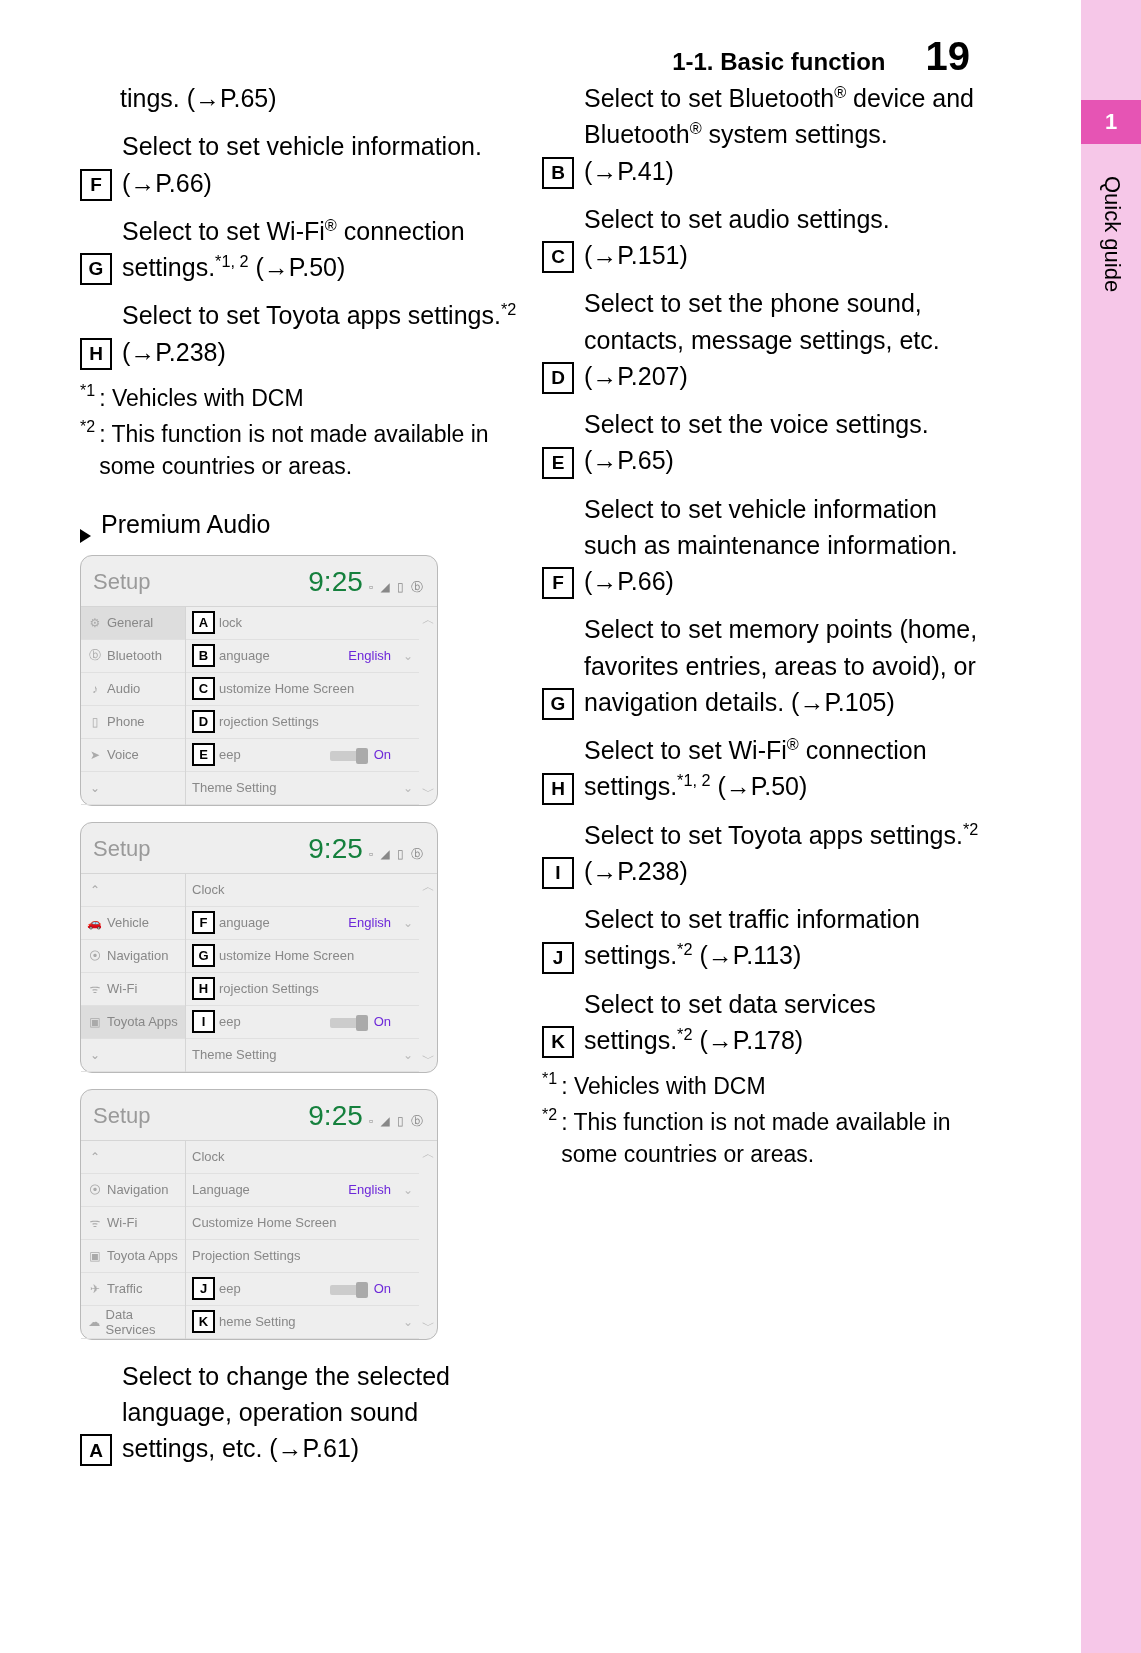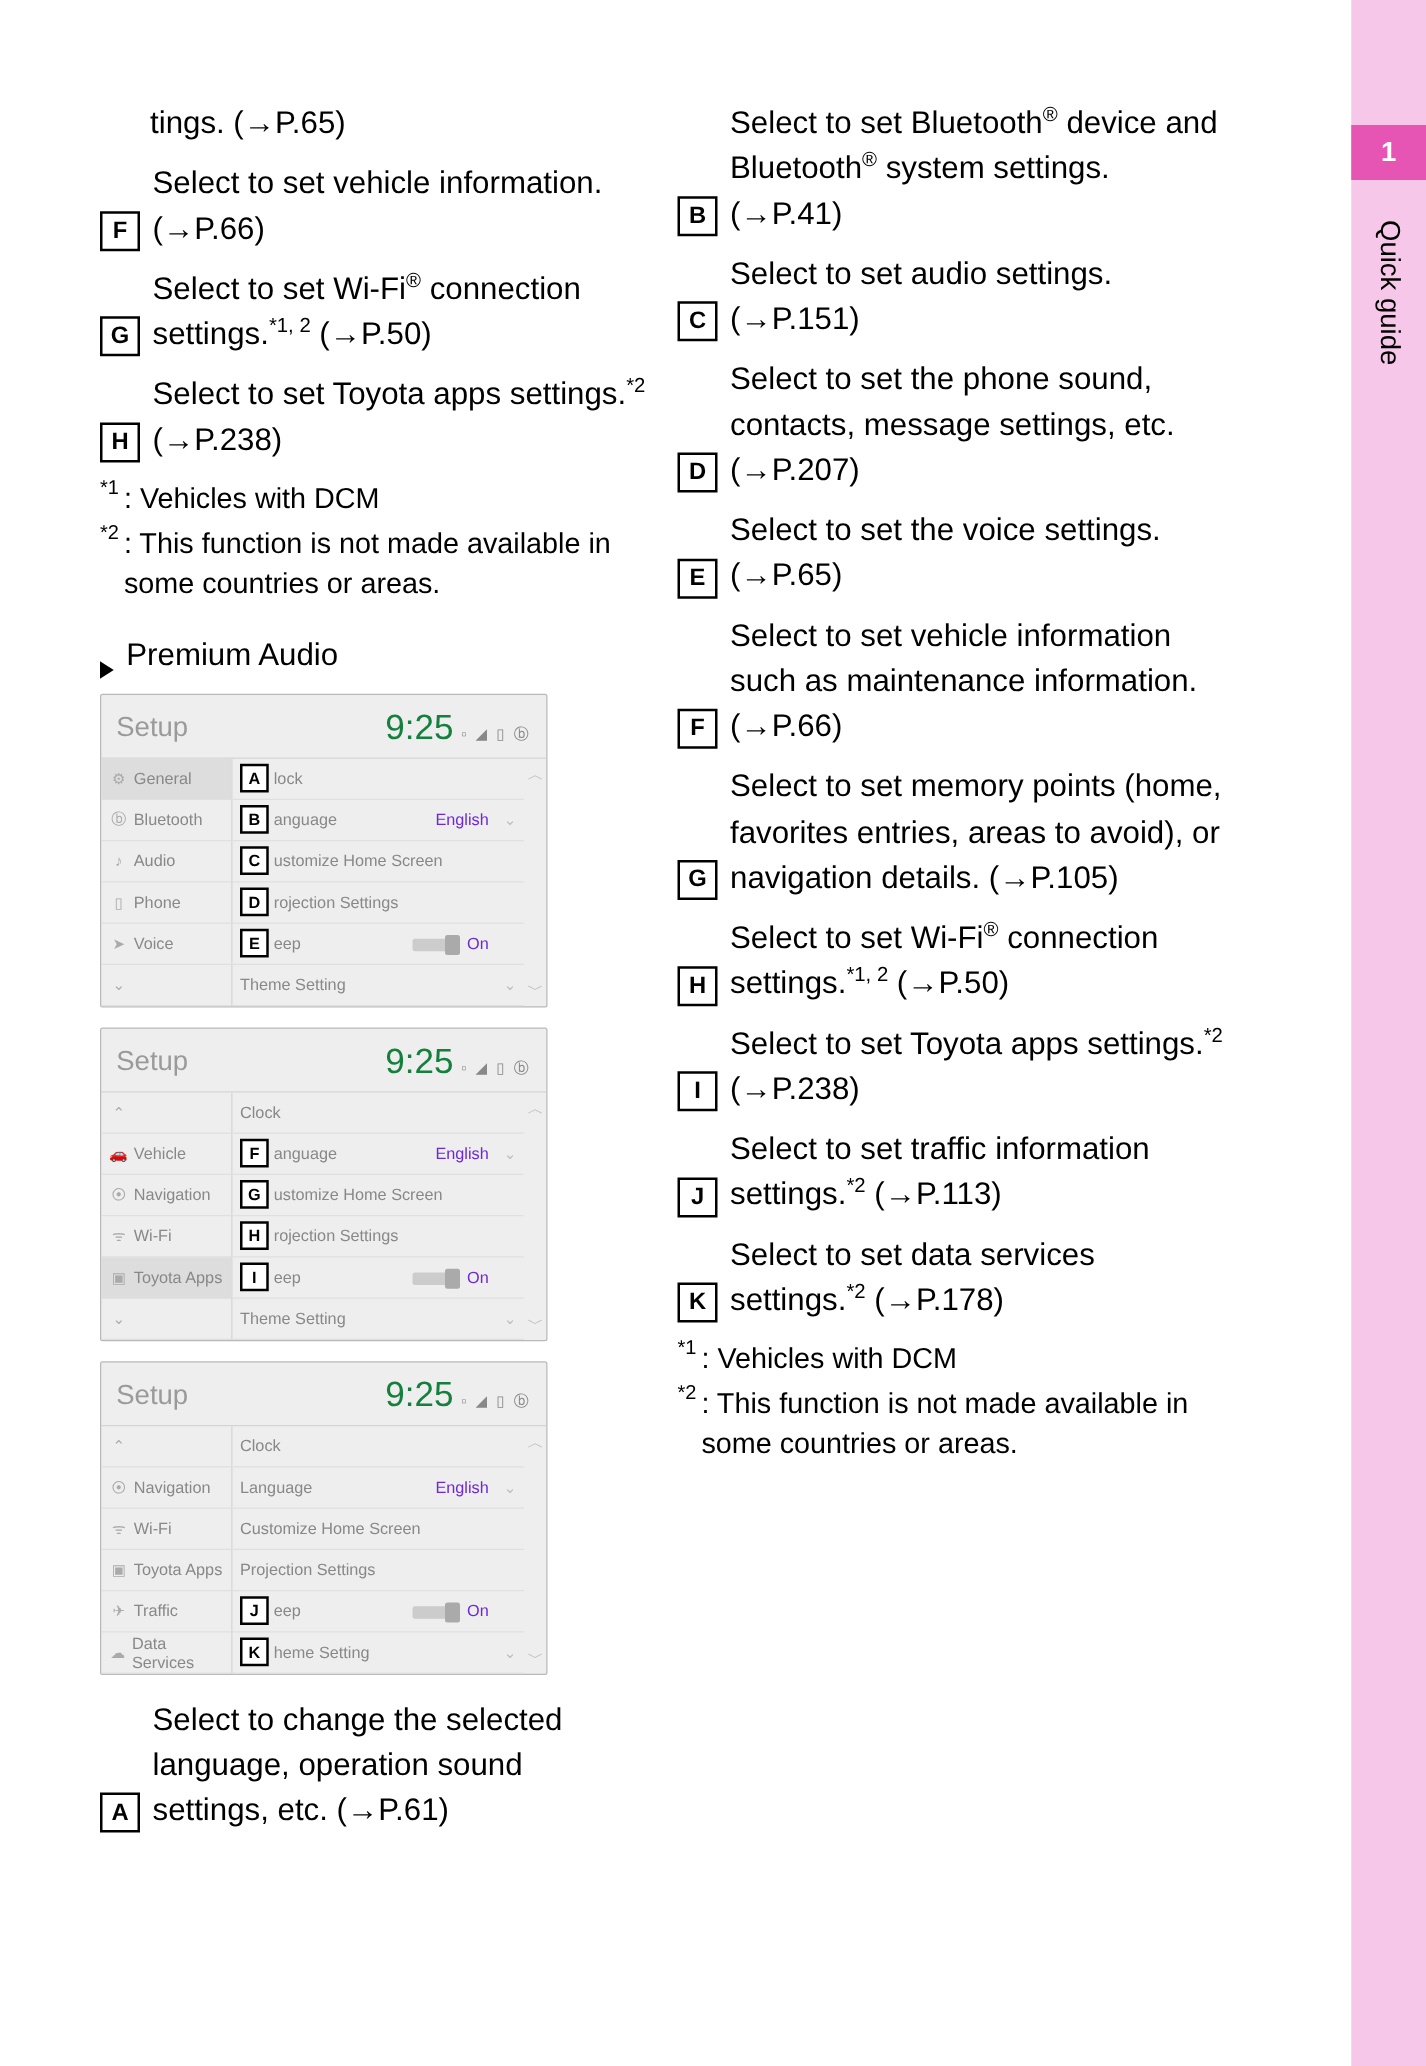--- a/index.html
+++ b/index.html
@@ -14,21 +14,21 @@
   .col{width:438px}
   .item{display:flex;align-items:flex-end;margin:0 0 12px 0;font-size:25px;line-height:1.45}
   .letterbox{display:inline-flex;width:28px;height:28px;border:2px solid #000;align-items:center;justify-content:center;font-weight:bold;font-size:19px;margin-right:10px;margin-top:2px;flex-shrink:0}
   .indent{padding-left:40px}
   .triangle{display:inline-block;width:0;height:0;border-top:7px solid transparent;border-bottom:7px solid transparent;border-left:11px solid #000;margin-right:10px;margin-top:9px}
   .sub{font-size:25px;line-height:1.45}
   .foot{display:flex;align-items:flex-start;font-size:23px;margin:4px 0 4px 0;line-height:1.4}
   .star{font-size:16px;margin-right:4px;margin-top:-2px;white-space:nowrap}
   .ftxt{flex:1}
   .screens{margin:10px 0 18px 0}
-  .screen{border:1px solid #b9b9b9;background:#eee;border-radius:2px;margin-bottom:16px;width:356px;font-family:Arial,sans-serif;color:#777}
+  .screen{border:1px solid #b9b9b9;background:#eee;border-radius:12px;margin-bottom:16px;width:356px;font-family:Arial,sans-serif;color:#777}
   .scr-head{display:flex;align-items:center;justify-content:space-between;padding:10px 12px 8px 12px;font-size:22px;color:#9a9a9a}
   .scr-time{font-size:28px;color:#15803d;font-weight:300}
   .scr-icons{font-size:12px;color:#888;letter-spacing:2px}
   .scr-body{display:flex;border-top:1px solid #d5d5d5}
   .scr-nav{width:104px;border-right:1px solid #d5d5d5}
   .nav-row{display:flex;align-items:center;height:32px;padding:0 6px;border-bottom:1px solid #e0e0e0;font-size:13px;color:#888}
   .nav-icon{width:16px;text-align:center;margin-right:4px;color:#aaa;font-size:12px}
   .scr-list{flex:1;position:relative;padding-right:18px}
   .list-row{display:flex;align-items:center;height:32px;padding:0 6px;border-bottom:1px solid #e0e0e0;font-size:13px;color:#888;position:relative}
   .list-val{position:absolute;right:28px;font-size:13px;color:#6d28d9}
@@ -42,20 +42,24 @@
   sup{font-size:0.65em}
 </style>
 </head>
 <body>
 
 <div class="page">
   <div class="side"></div>
   <div class="chap-box">1</div>
   <div class="side-text">Quick guide</div>
 
+  <div class="header">
+    <span class="section">1-1. Basic function</span>
+    <span class="pagenum">19</span>
+  </div>
 
   <div class="cols">
 
     <div class="col">
       <div class="item indent">
         <span class="sub">tings. (→P.65)</span>
       </div>
 
       <div id="left-top-items">
           <div class="item">

